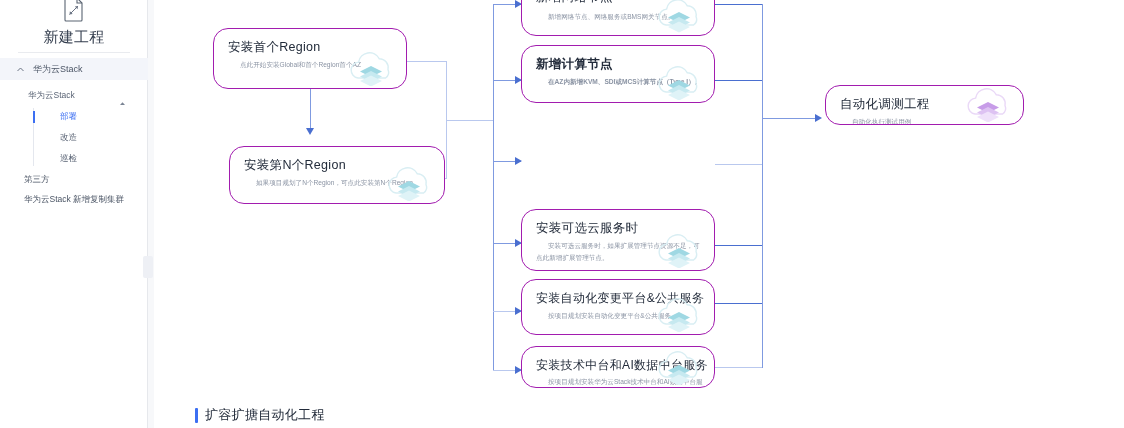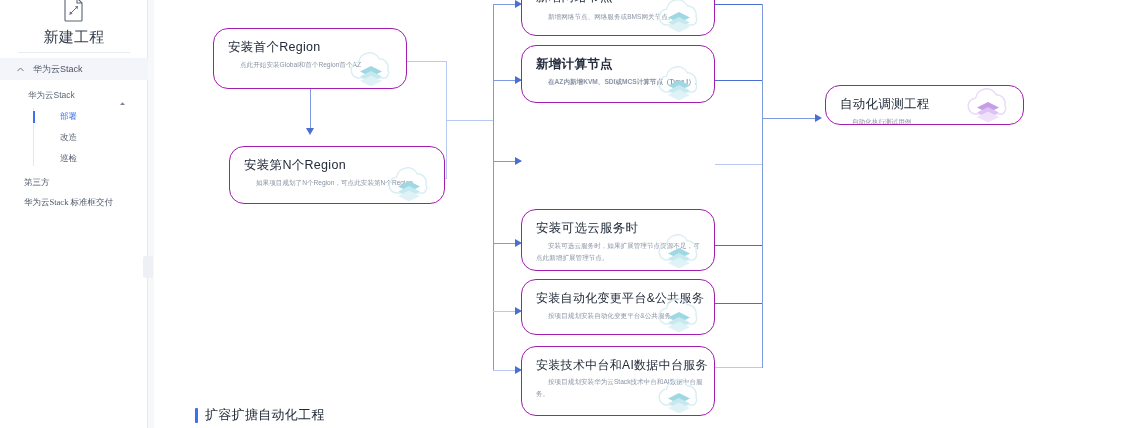--- a/index.html
+++ b/index.html
@@ -43,21 +43,21 @@
   .sb-sub-head .t { font-size:8.5px; color:#5b6576; }
   .sb-sub-head .ca { position:absolute; right:22px; top:5px; width:7px; height:7px; }
 
   .sub-rail { position:absolute; left:33px; top:108px; width:1px; height:58px; background:#e4e7ee; }
 
   .sb-item { position:absolute; left:0; width:148px; height:18px; display:flex; align-items:center; padding-left:60px; }
   .sb-item .t { font-size:8.5px; color:#5b6576; }
   .sb-item.active .t { color:#3c6ff2; }
   .sb-item.active::before { content:""; position:absolute; left:33px; top:3px; width:2px; height:12px; background:#3c6ff2; }
 
-  .sb-flat { position:absolute; left:0; width:148px; height:18px; display:flex; align-items:center; padding-left:24px;font-family:Liberation Serif, serif; }
+  .sb-flat { position:absolute; left:0; width:148px; height:18px; display:flex; align-items:flex-start; padding-left:24px; }
   .sb-flat .t { font-size:8.5px; color:#4b5565; }
 
   
   .collapse-handle {
     position:absolute; left:143px; top:256px; width:10px; height:22px;
     background:#eef0f5; border-radius:2px;
     display:flex; align-items:center; justify-content:center;
   }
   .collapse-handle svg { display:block; }
   .left-strip { position:absolute; left:148px; top:0; width:6px; height:428px; background:#f7f8fa; }
@@ -142,21 +142,21 @@
       <span class="t">改造</span>
     </div>
     <div class="sb-item" style="top:150px">
       <span class="t">巡检</span>
     </div>
 
     <div class="sb-flat" style="top:174px">
       <span class="t">第三方</span>
     </div>
     <div class="sb-flat" style="top:194px">
-      <span class="t">华为云Stack 标准框交付</span>
+      <span class="t">华为云Stack 新增复制集群</span>
     </div>
   </div>
 
   <div class="left-strip"></div>
 
   <div class="collapse-handle">
     <svg width="6" height="9" viewBox="0 0 6 9">
         <path d="M4.5 1 L1.5 4.5 L4.5 8" fill="none" stroke="#5a6craft" stroke-width="1.1"></path>
       </svg>
   </div>
@@ -295,21 +295,21 @@
         <path d="M16 34 a8 8 0 0 1 0.6 -15.9 a11 11 0 0 1 20.6 -3.4 a9 9 0 0 1 8.8 10.9 a7 7 0 0 1 -2.4 8.4 z" fill="none" stroke="#d9eef3" stroke-width="1.4"></path>
         <g transform="translate(29,29)">
           <path d="M0 -7 L11 -1.5 L0 4 L-11 -1.5 z" fill="#9fd8e3"></path>
           <path d="M0 -2 L11 3.5 L0 9 L-11 3.5 z" fill="#c6e9f0"></path>
           <path d="M0 2.5 L11 8 L0 13.5 L-11 8 z" fill="#dff3f7"></path>
         </g>
       </svg>
     </span>
   </div>
 
-  <div class="card" style="left:521px; top:346px; width:194px; height:70px;">
+  <div class="card" style="left:521px; top:346px; width:194px; height:42px;">
     <div class="title" style="font-size:12px">安装技术中台和AI数据中台服务</div>
     <div class="desc" style="top:29px; right:8px;">按项目规划安装华为云Stack技术中台和AI数据中台服务。</div>
     <span class="cloud">
       <svg width="58" height="42" viewBox="0 0 58 42">
         <path d="M16 34 a8 8 0 0 1 0.6 -15.9 a11 11 0 0 1 20.6 -3.4 a9 9 0 0 1 8.8 10.9 a7 7 0 0 1 -2.4 8.4 z" fill="none" stroke="#d9eef3" stroke-width="1.4"></path>
         <g transform="translate(29,29)">
           <path d="M0 -7 L11 -1.5 L0 4 L-11 -1.5 z" fill="#9fd8e3"></path>
           <path d="M0 -2 L11 3.5 L0 9 L-11 3.5 z" fill="#c6e9f0"></path>
           <path d="M0 2.5 L11 8 L0 13.5 L-11 8 z" fill="#dff3f7"></path>
         </g>

